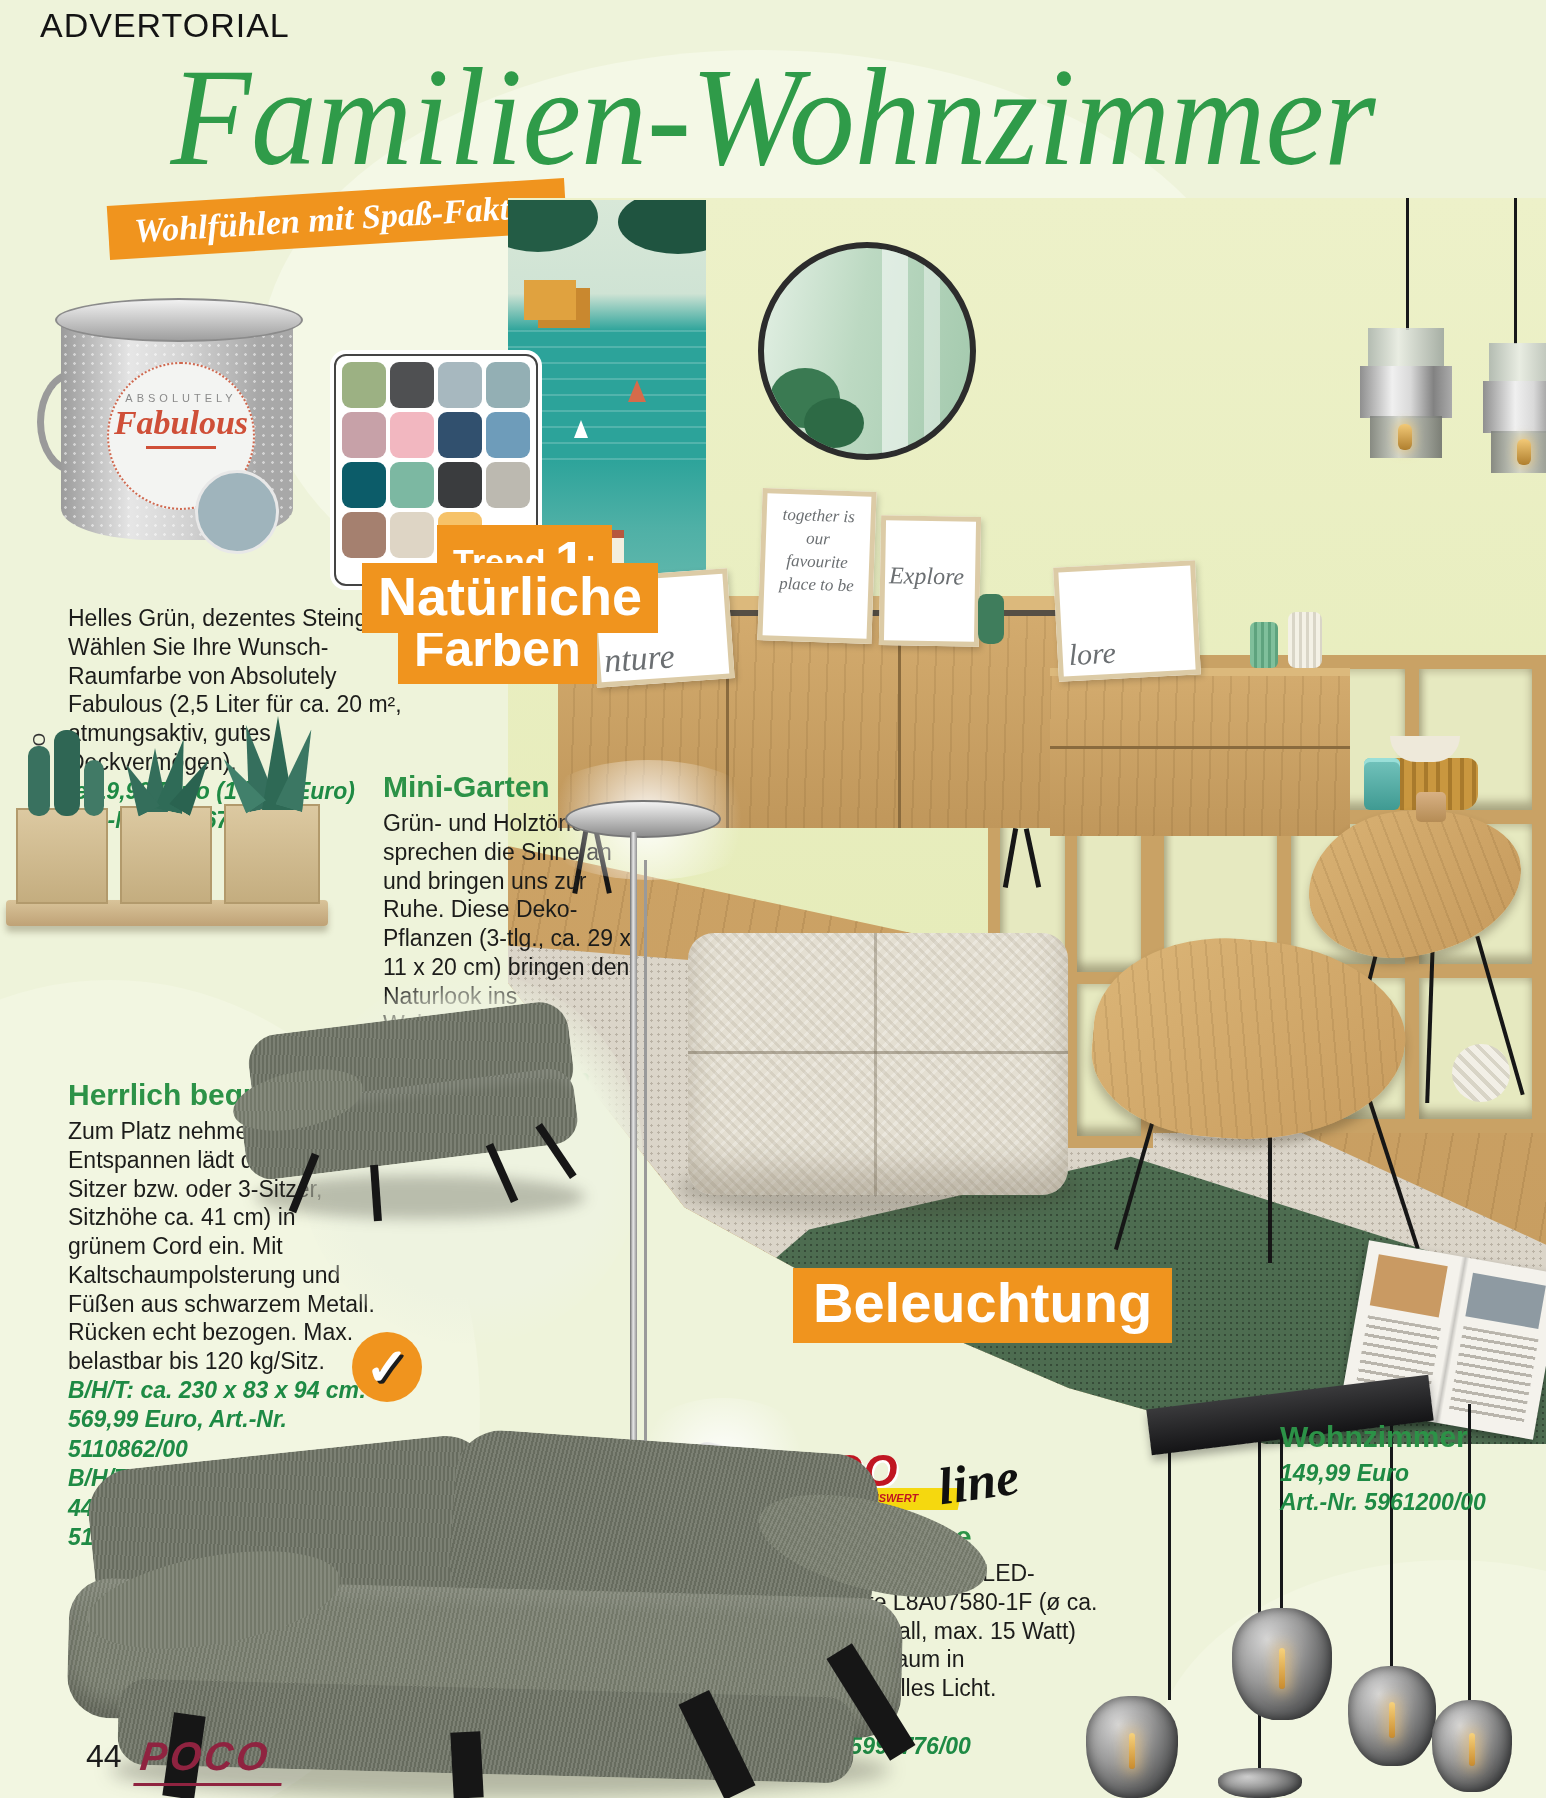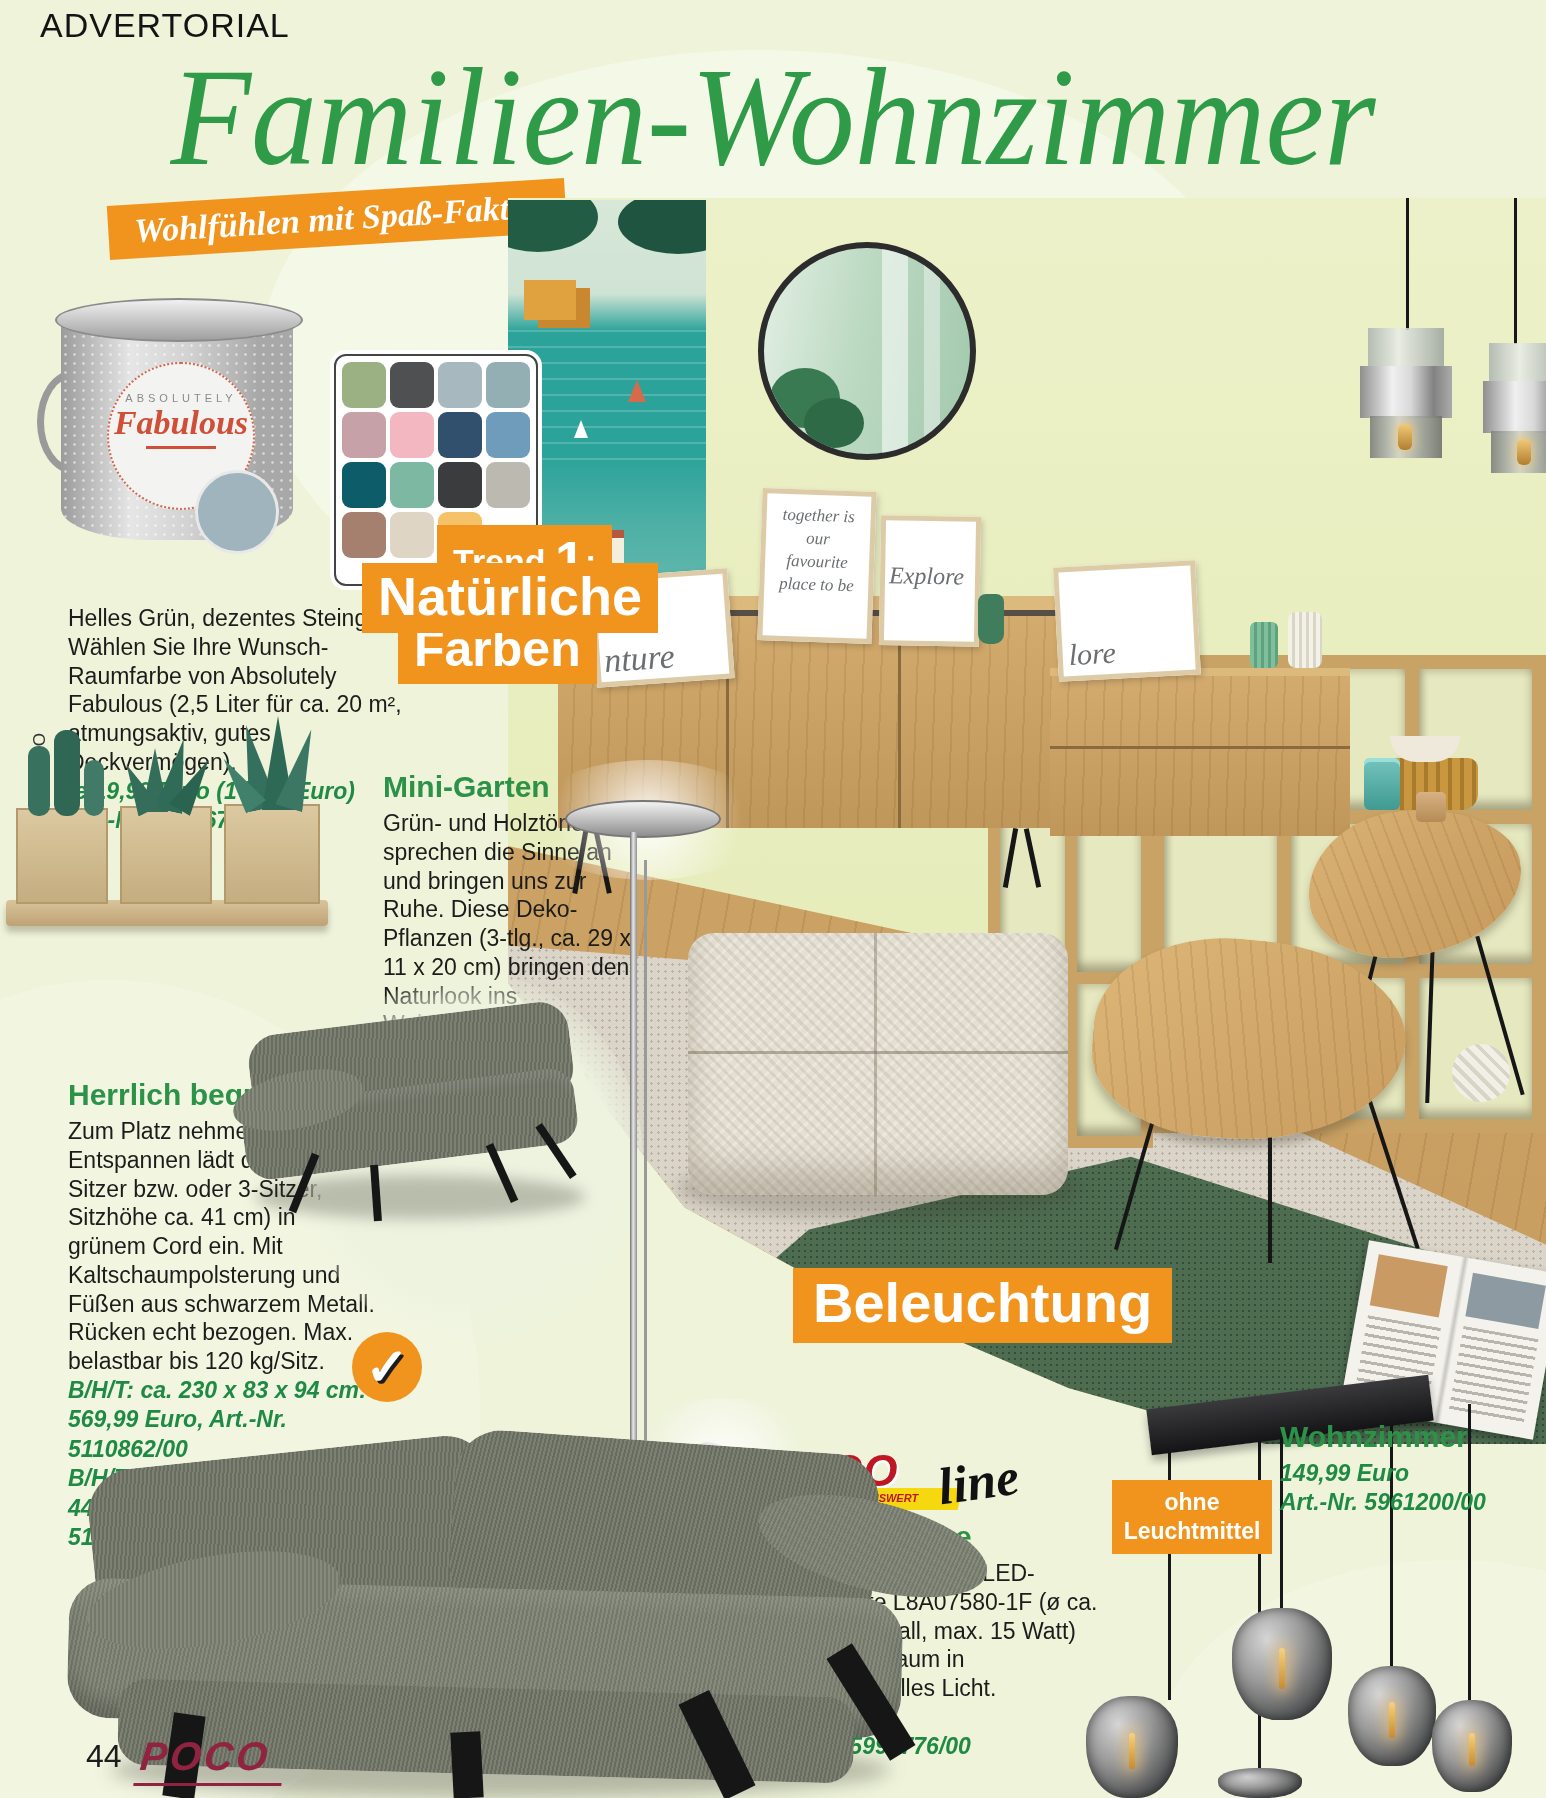--- a/index.html
+++ b/index.html
@@ -334,24 +334,20 @@
       <div class="fil"></div>
     </div>
   <div class="abs globe" style="left:1348px;top:1666px;width:88px;height:100px;">
       <div class="fil"></div>
     </div>
   <div class="abs globe" style="left:1432px;top:1700px;width:80px;height:92px;">
       <div class="fil"></div>
     </div>
   <div class="abs globe" style="left:1218px;top:1768px;width:84px;height:30px;"></div>
 
-  <div class="abs badge" style="left:1112px;top:1480px;width:152px;padding:8px 4px;text-align:center;font-weight:bold;font-size:23px;line-height:1.25;">
-    <div>ohne</div>
-    <div>Leuchtmittel</div>
-  </div>
 
   <div class="abs" style="left:1280px;top:1420px;width:262px;">
     <div class="secH">Wohnzimmer</div>
     <div class="secP">149,99 Euro</div>
     <div class="secP">Art.-Nr. 5961200/00</div>
   </div>
 
 
   <div class="abs blob" style="left:110px;top:1742px;width:780px;height:56px;background:rgba(50,50,40,.3);filter:blur(9px);"></div>
   <div class="abs cordtex" style="left:92px;top:1452px;width:404px;height:172px;border-radius:46px;transform:rotate(-6deg);"></div>

